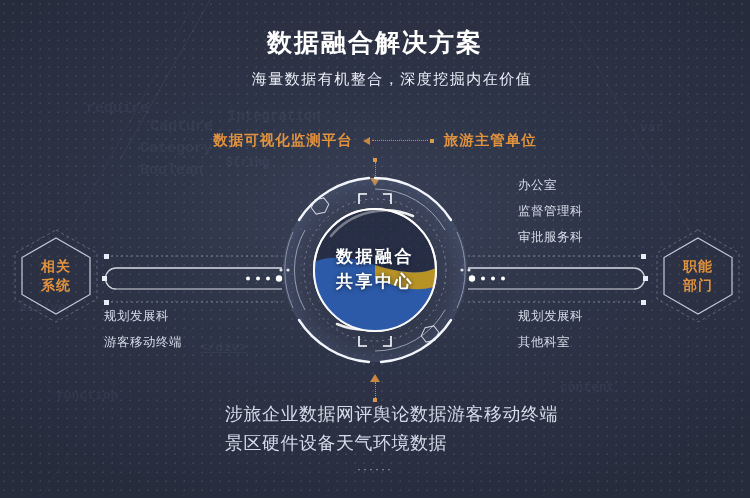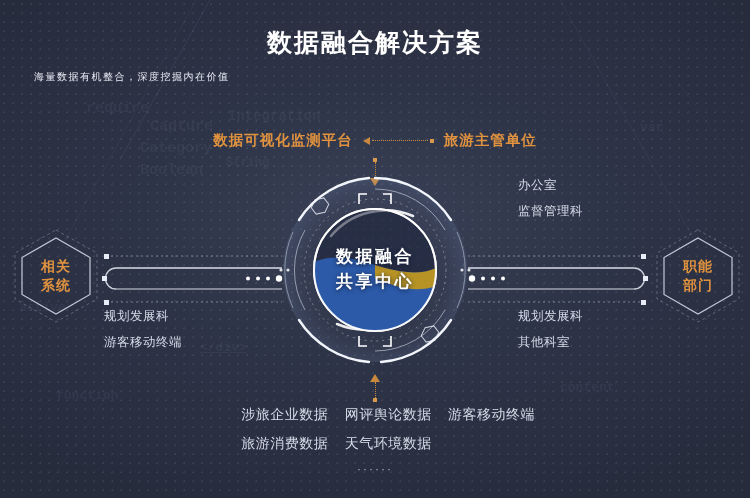--- a/index.html
+++ b/index.html
@@ -25,22 +25,22 @@
     font-family:"Liberation Mono","DejaVu Sans Mono",monospace;
     font-weight:bold;white-space:nowrap;pointer-events:none;user-select:none;
   }
 
   
   #title{
     position:absolute;left:0;right:0;top:26px;text-align:center;
     color:#ffffff;font-size:25px;font-weight:bold;letter-spacing:2px;
   }
   #subtitle{
-    position:absolute;left:0;right:0;top:70px;text-align:left;
-    color:#e8ecf6;font-size:10px;letter-spacing:1.5px;margin-left:34px;
+    position:absolute;left:0;right:0;top:70px;text-align:center;
+    color:#e8ecf6;font-size:15px;letter-spacing:1.5px;margin-left:34px;
   }
 
   
   #toprow{
     position:absolute;top:131px;left:0;right:0;
     display:flex;align-items:center;justify-content:center;gap:0;
   }
   .orange-label{color:#e0923f;font-size:14.5px;font-weight:bold;letter-spacing:1px;}
   #top-connector{display:flex;align-items:center;margin:0 10px;}
   #top-connector .arrowhead{
@@ -77,21 +77,21 @@
   #left-bot{left:104px;top:303px;}
   #right-top{left:518px;top:172px;}
   #right-bot{left:518px;top:303px;}
 
   
   #bottom-grid{
     position:absolute;left:225px;top:402px;width:310px;
     display:grid;grid-template-columns:1fr 1fr 1fr;row-gap:5px;
   }
   #bottom-grid .cell{
-    color:#d6dbe8;font-size:14px;letter-spacing:.5px;white-space:nowrap;
+    color:#d6dbe8;font-size:18px;letter-spacing:.5px;white-space:nowrap;
     text-align:right;line-height:24px;
   }
   #ellipsis{
     position:absolute;left:0;right:0;top:462px;text-align:center;
     color:#aab2c6;font-size:12px;letter-spacing:2px;
   }
 
   
   #center{position:absolute;left:263px;top:158px;width:224px;height:224px;}
   #core-text{
@@ -285,28 +285,29 @@
   </div>
 
   <div class="side-list" id="left-bot">
     <div class="row">规划发展科</div>
     <div class="row">游客移动终端</div>
   </div>
 
   <div class="side-list" id="right-top">
     <div class="row">办公室</div>
     <div class="row">监督管理科</div>
+    <div class="row">审批服务科</div>
   </div>
   <div class="side-list" id="right-bot">
     <div class="row">规划发展科</div>
     <div class="row">其他科室</div>
   </div>
 
   <div id="bottom-grid">
     <div class="cell">涉旅企业数据</div>
     <div class="cell">网评舆论数据</div>
     <div class="cell">游客移动终端</div>
-    <div class="cell">旅游消费数据</div>
+    <div class="cell">景区硬件设备</div>
     <div class="cell">天气环境数据</div>
   </div>
   <div id="ellipsis">······</div>
 
 </div>
 
 </body></html>

